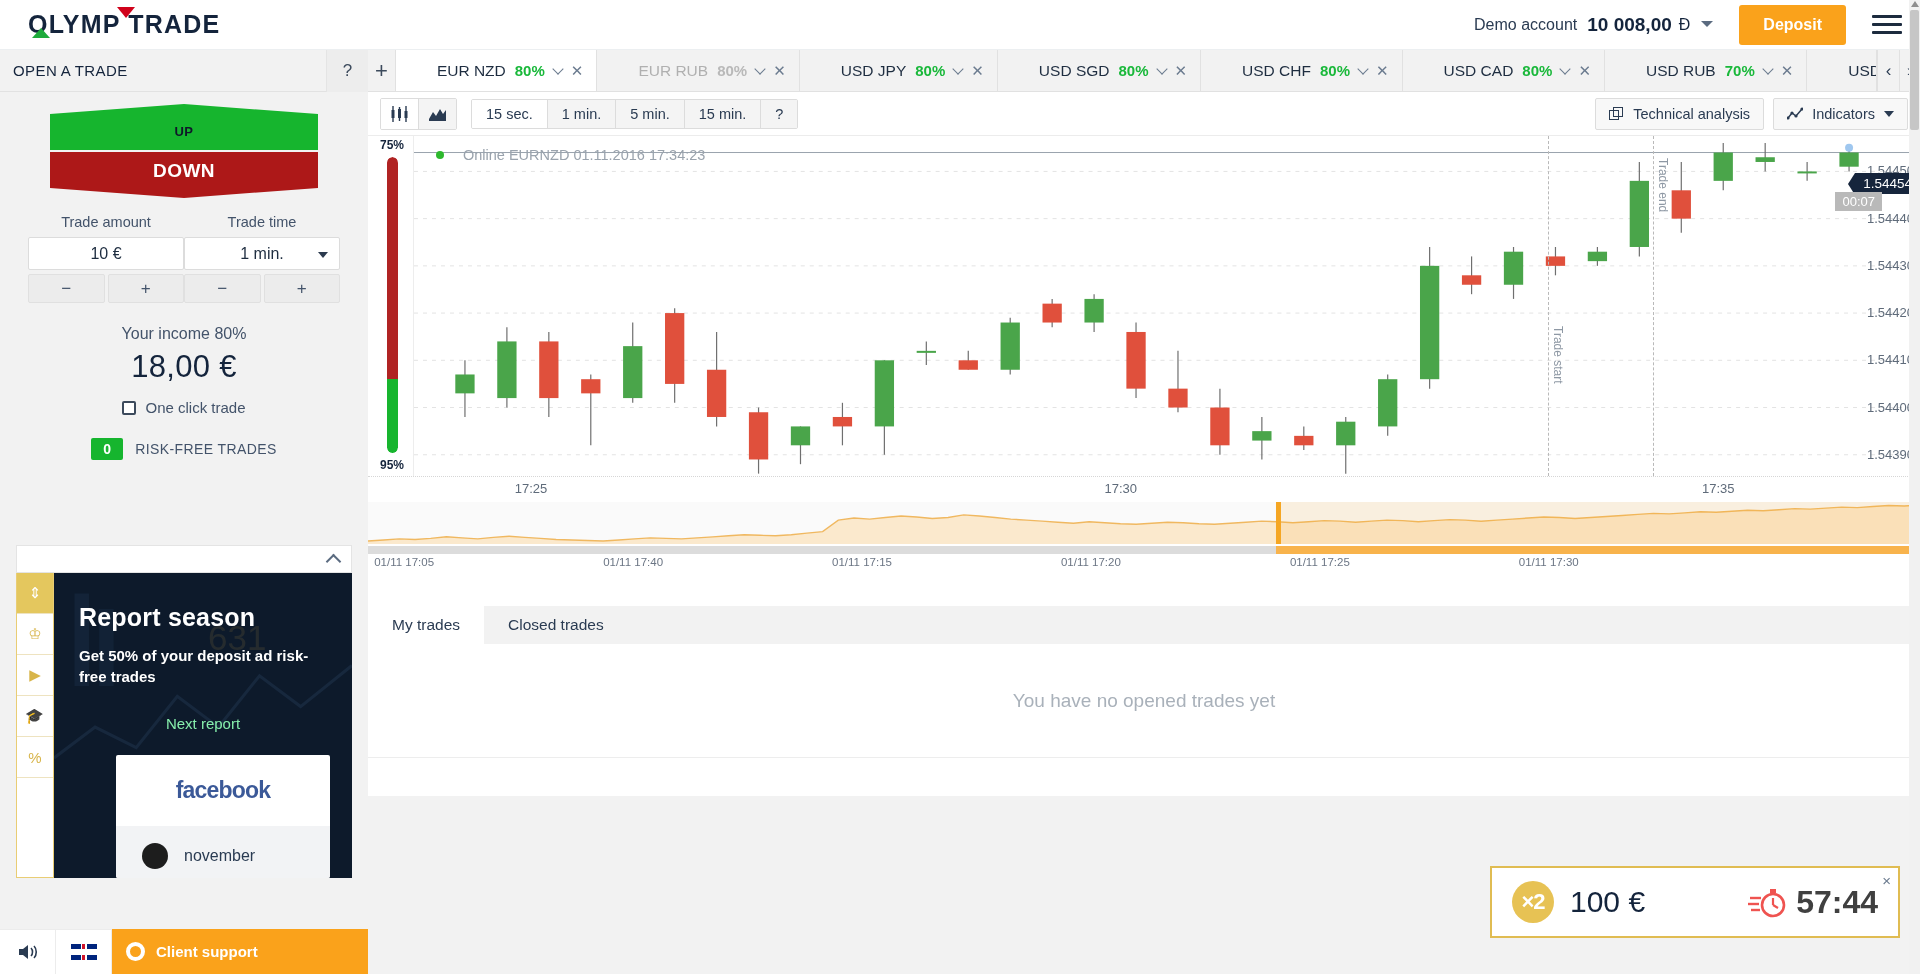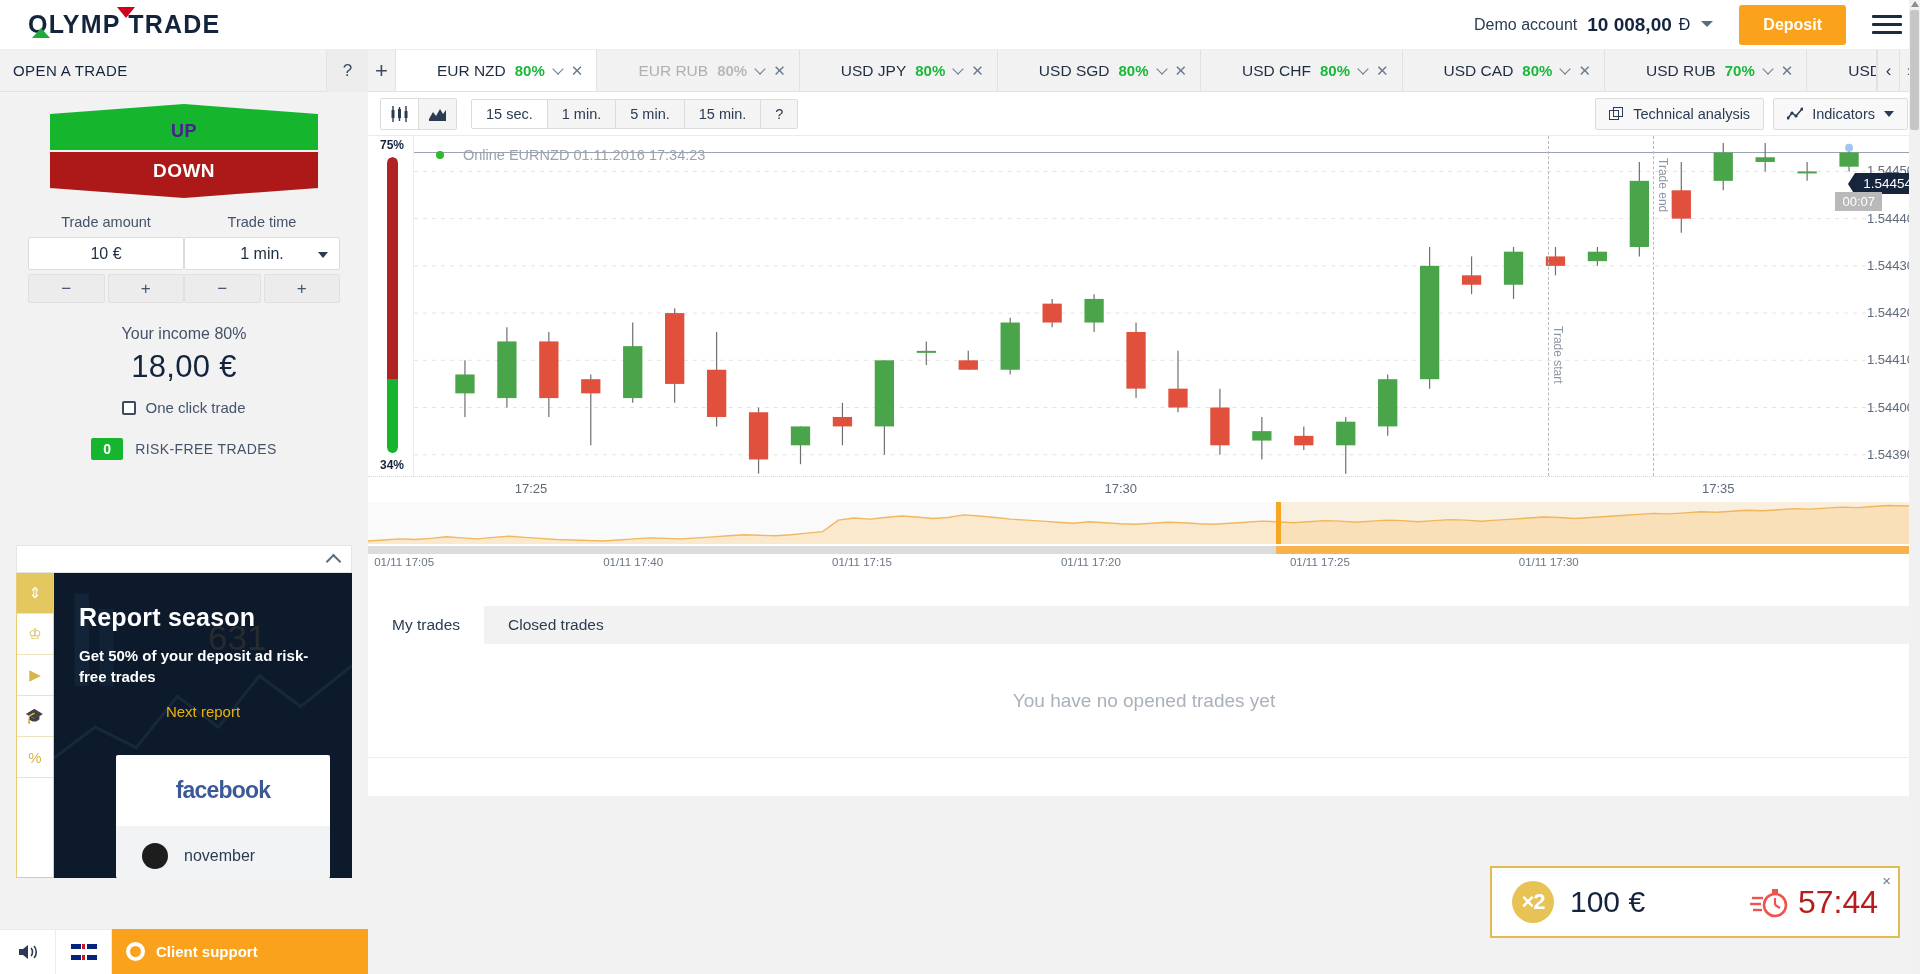--- a/index.html
+++ b/index.html
@@ -61,22 +61,22 @@
     border-bottom: 1px solid #e2e2e2; background: #f2f2f2;
   }
   .lp-title { font-size: 15px; color: #14243c; margin-left: 13px; letter-spacing: .4px; }
   .lp-help {
     margin-left: auto; width: 42px; height: 42px; background: #ededed;
     display: flex; align-items: center; justify-content: center;
     font-size: 17px; color: #3c4a5c; cursor: pointer; border-left: 1px solid #e4e4e4;
   }
   .trade-dir { padding: 12px 50px 0 50px; }
   .btn-up {
-    position: relative; height: 46px; background: #16b52e; color: #4c1d95;
-    font-size: 18px; font-weight: bold; display: flex; align-items: center;
+    position: relative; height: 46px; background: #16b52e; color: #0f172a;
+    font-size: 13px; font-weight: bold; display: flex; align-items: center;
     justify-content: center; cursor: pointer; letter-spacing: .5px;
     clip-path: polygon(0 22%, 50% 0, 100% 22%, 100% 100%, 0 100%);
     padding-top: 8px;
   }
   .btn-down {
     position: relative; height: 46px; background: #ad1818; color: #fff;
     font-size: 19px; font-weight: bold; display: flex; align-items: center;
     justify-content: center; cursor: pointer; margin-top: 2px; letter-spacing: .5px;
     clip-path: polygon(0 0, 100% 0, 100% 78%, 50% 100%, 0 78%);
     padding-bottom: 8px;
@@ -135,22 +135,22 @@
   }
   .promo-title {
     position: relative; color: #fff; font-size: 25px; font-weight: bold;
     padding: 30px 0 0 25px; letter-spacing: .2px;
   }
   .promo-sub {
     position: relative; color: #fff; font-size: 15px; font-weight: bold;
     padding: 14px 22px 0 25px; line-height: 1.38;
   }
   .promo-next {
-    position: relative; color: #eab308; font-size: 15px; text-align: center;
-    margin-top: 16px; cursor: pointer;
+    position: relative; color: #86efac; font-size: 15px; text-align: center;
+    margin-top: 28px; cursor: pointer;
   }
   .fb-card {
     position: absolute; left: 62px; right: 22px; top: 182px; bottom: 0;
     background: #fff; border-radius: 2px; overflow: hidden;
   }
   .fb-logo {
     text-align: center; padding-top: 22px; font-size: 23px; font-weight: bold;
     color: #3b5998; letter-spacing: -.8px;
   }
   .fb-strip {
@@ -318,21 +318,21 @@
     background: #fff; border: 2px solid #e0bc52; display: flex; align-items: center;
     padding: 0 20px; z-index: 20;
   }
   .x2 {
     width: 42px; height: 42px; border-radius: 50%; background: #e7c254; color: #fff;
     font-size: 22px; display: flex; align-items: center; justify-content: center;
     font-weight: bold; letter-spacing: -1px;
   }
   .bonus-amt { font-size: 30px; color: #14243c; margin-left: 16px; }
   .timer-wrap { margin-left: auto; display: flex; align-items: center; gap: 8px; }
-  .bonus-time { font-size: 32px; color: #b91c1c; font-weight: normal; }
+  .bonus-time { font-size: 32px; color: #404040; font-weight: bold; }
   .promo-x {
     position: absolute; right: 7px; top: 4px; font-size: 15px; color: #6b7b8f; cursor: pointer;
   }
 
   
   .vscroll { position: absolute; right: 0; top: 0; width: 11px; height: 974px; background: #f1f1f1; z-index: 30; }
   .vscroll-thumb { position: absolute; top: 10px; left: 1px; width: 9px; height: 120px; background: #c6c6c6; border-radius: 2px; }
   .vscroll-arrow {
     position: absolute; top: 1px; left: 2px; width: 0; height: 0;
     border-left: 4px solid transparent; border-right: 4px solid transparent;
@@ -563,21 +563,21 @@
       </div>
     </div>
 
     <div class="plot">
       <div class="sent">
         <div class="sent-top">75%</div>
         <div class="sent-bar">
           <div class="sent-red" style="flex:75"></div>
           <div class="sent-green" style="flex:25"></div>
         </div>
-        <div class="sent-bot">34%</div>
+        <div class="sent-bot">95%</div>
       </div>
       <div class="plot-inner">
         <div class="online">
           <span class="online-dot"></span>
           <span>Online EURNZD 01.11.2016 17:34:23</span>
         </div>
         <svg id="chart-svg" width="100%" height="340" preserveAspectRatio="none" viewBox="0 0 1507 340">
             <line x1="0" y1="35.4166666666863" x2="1507" y2="35.4166666666863" stroke="#e3e3e3" stroke-width="1" stroke-dasharray="4 5"></line>
             <line x1="0" y1="82.63888888889983" x2="1507" y2="82.63888888889983" stroke="#e3e3e3" stroke-width="1" stroke-dasharray="4 5"></line>
             <line x1="0" y1="129.8611111111133" x2="1507" y2="129.8611111111133" stroke="#e3e3e3" stroke-width="1" stroke-dasharray="4 5"></line>

